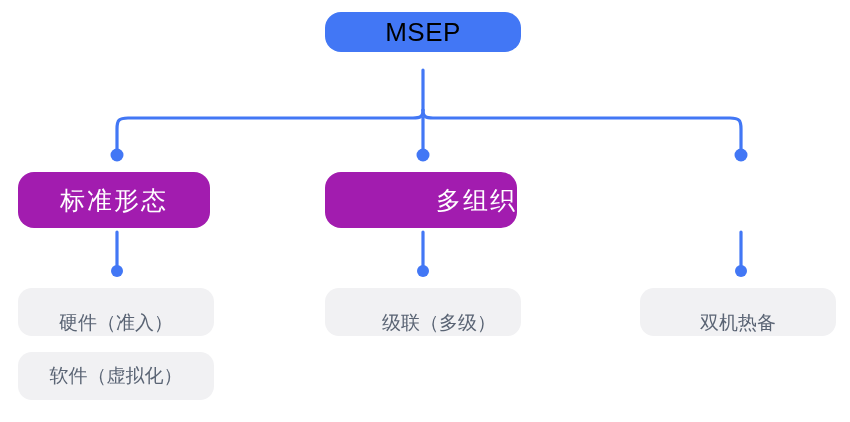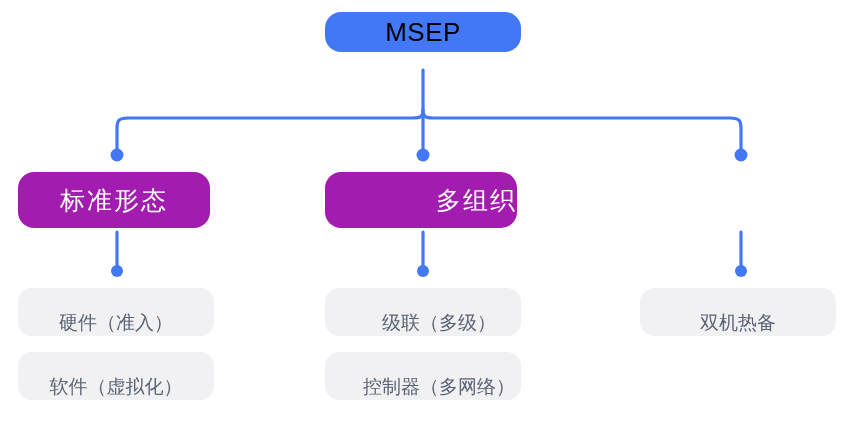--- a/index.html
+++ b/index.html
@@ -68,21 +68,21 @@
     color: #5a6474;
     border-radius: 14px;
     font-size: 19px;
     width: 196px;
     height: 48px;
   }
   .node-leaf.c0 { left: 18px; }
   .node-leaf.c1 { left: 325px; padding-left: 32px; }
   .node-leaf.c2 { left: 640px; }
   .node-leaf.r0 { top: 288px; align-items: flex-end; }
-  .node-leaf.r1 { top: 352px; align-items: flex-end; }
+  .node-leaf.r1 { top: 352px; }
 </style>
 </head>
 <body>
 
 <div id="canvas">
 
   <svg id="connectors" viewBox="0 0 850 422">
     <g fill="none" stroke="#4277f5" stroke-width="3.2" stroke-linecap="round">
 
       <path d="M423,70 L423,110"></path>
@@ -122,21 +122,18 @@
   <div class="node node-leaf c0 r0">
     <span>硬件（准入）</span>
   </div>
   <div class="node node-leaf c0 r1">
     <span>软件（虚拟化）</span>
   </div>
 
   <div class="node node-leaf c1 r0">
     <span>级联（多级）</span>
   </div>
-  <div class="node node-leaf c1 r1">
-    <span>控制器（多网络）</span>
-  </div>
 
   <div class="node node-leaf c2 r0">
     <span>双机热备</span>
   </div>
 
 </div>
 
 </body></html>

